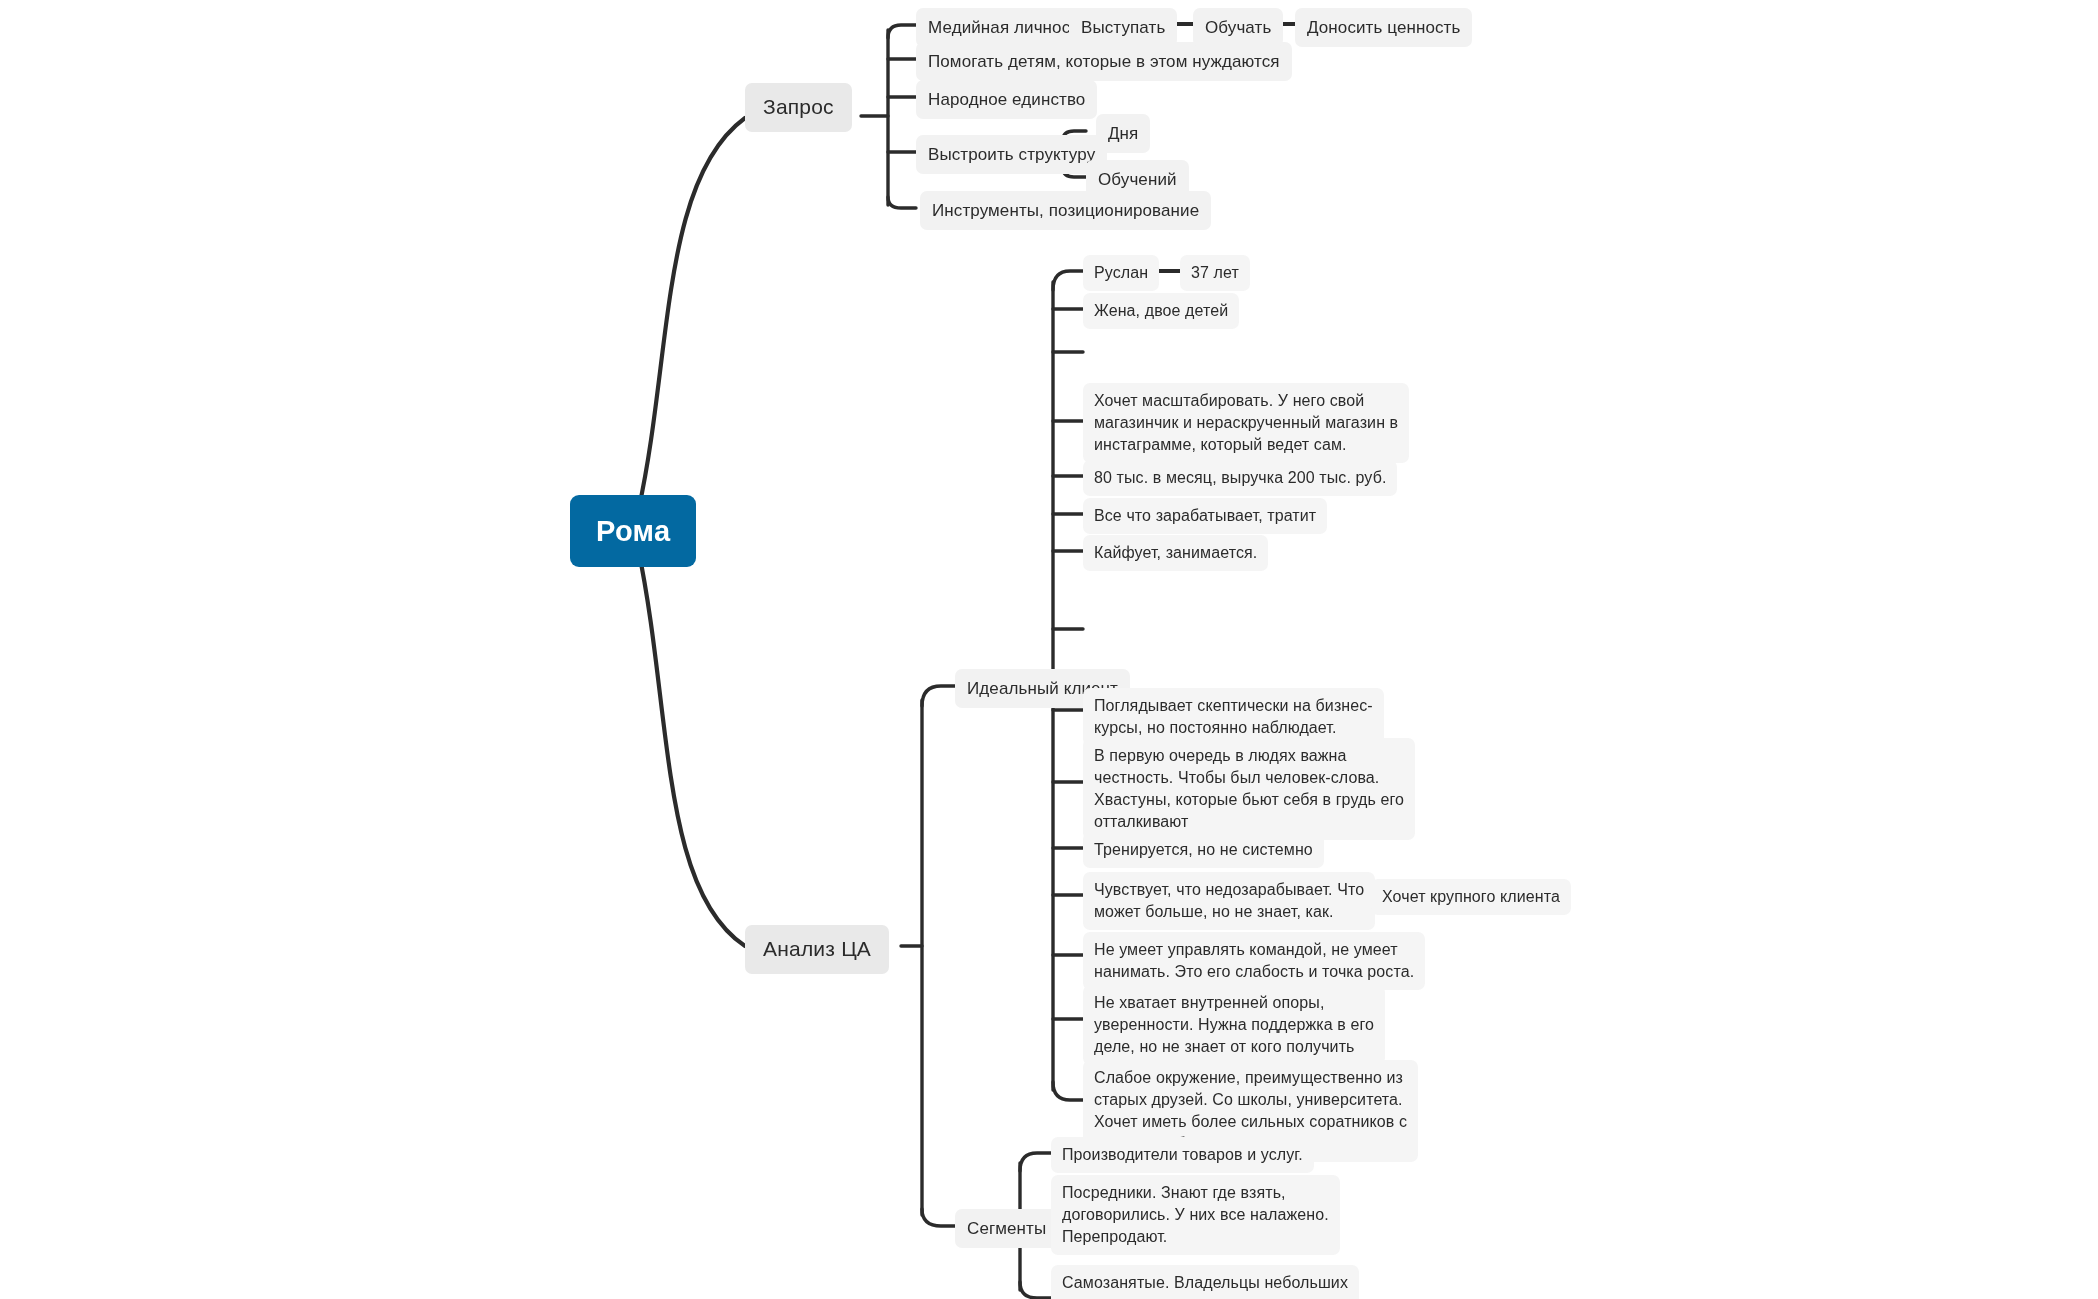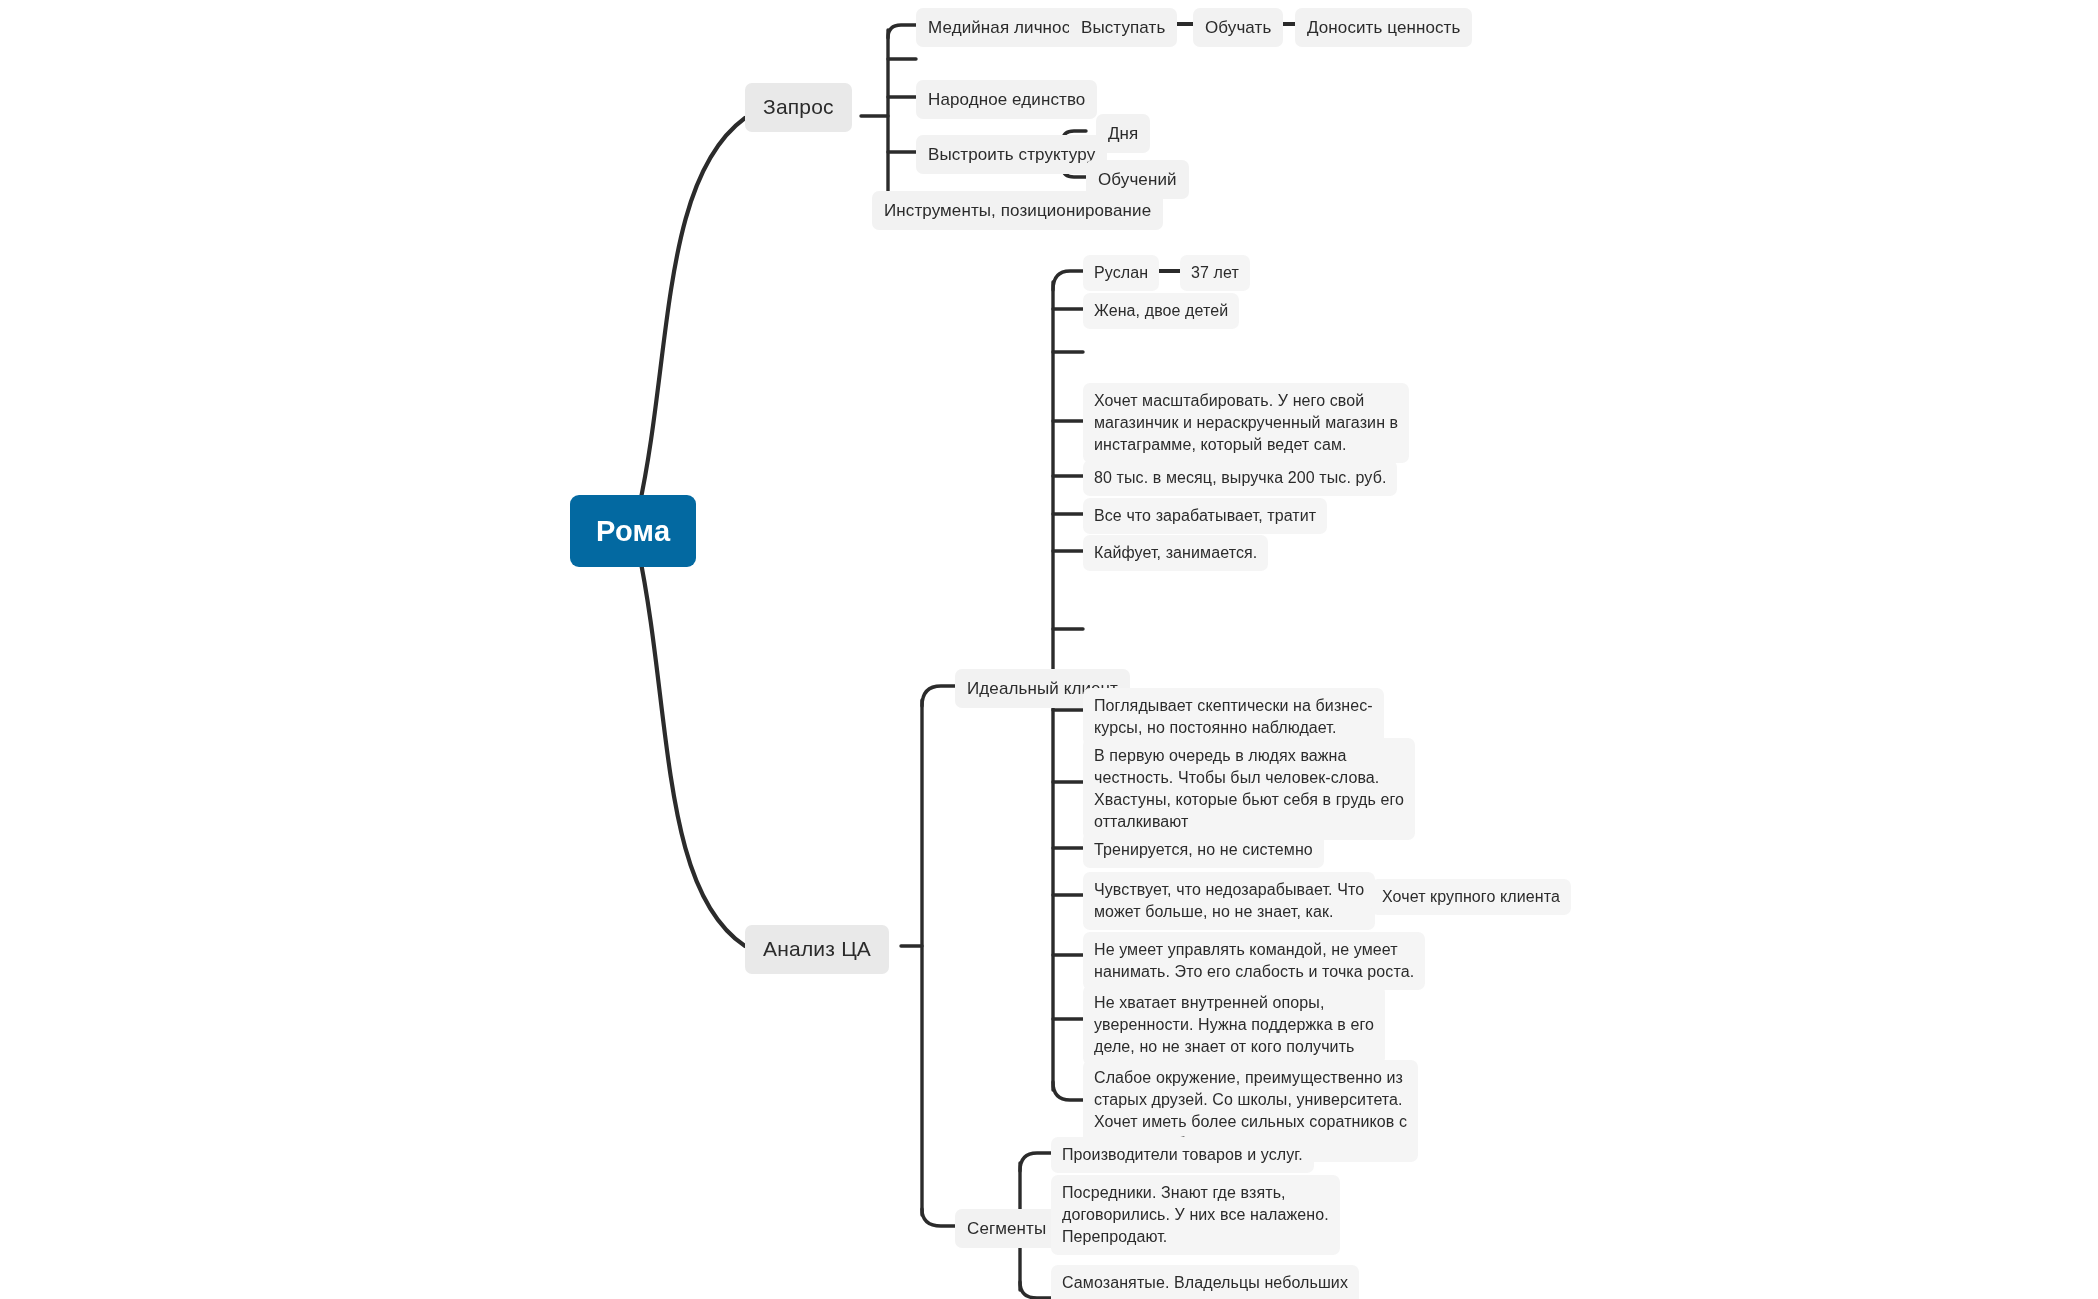--- a/index.html
+++ b/index.html
@@ -125,23 +125,24 @@
       <path d="M 1020 1218 L 1051 1218"></path>
       <path d="M 1020 1282 Q 1020 1298 1037 1298 L 1051 1298"></path>
     </g>
   </svg>
 
   <div class="node root" style="left:570px; top:495px;">Рома</div>
 
   <div class="node branch" style="left:745px; top:83px;text-align:center;">Запрос</div>
 
   <div class="node sub" style="left:916px; top:8px;">Медийная личность</div>
+  <div class="node sub" style="left:916px; top:42px;">Помогать детям, которые в этом нуждаются</div>
   <div class="node sub" style="left:916px; top:80px;">Народное единство</div>
   <div class="node sub" style="left:916px; top:135px;">Выстроить структуру</div>
-  <div class="node sub" style="left:872px; top:191px;">Инструменты, позиционирование</div>
+  <div class="node sub" style="left:920px; top:191px;">Инструменты, позиционирование</div>
 
   <div class="node sub" style="left:1069px; top:8px;">Выступать</div>
   <div class="node sub" style="left:1193px; top:8px;">Обучать</div>
   <div class="node sub" style="left:1295px; top:8px;">Доносить ценность</div>
 
   <div class="node sub" style="left:1096px; top:114px;">Дня</div>
   <div class="node sub" style="left:1086px; top:160px;">Обучений</div>
 
   <div class="node branch" style="left:745px; top:925px;">Анализ ЦА</div>
 

